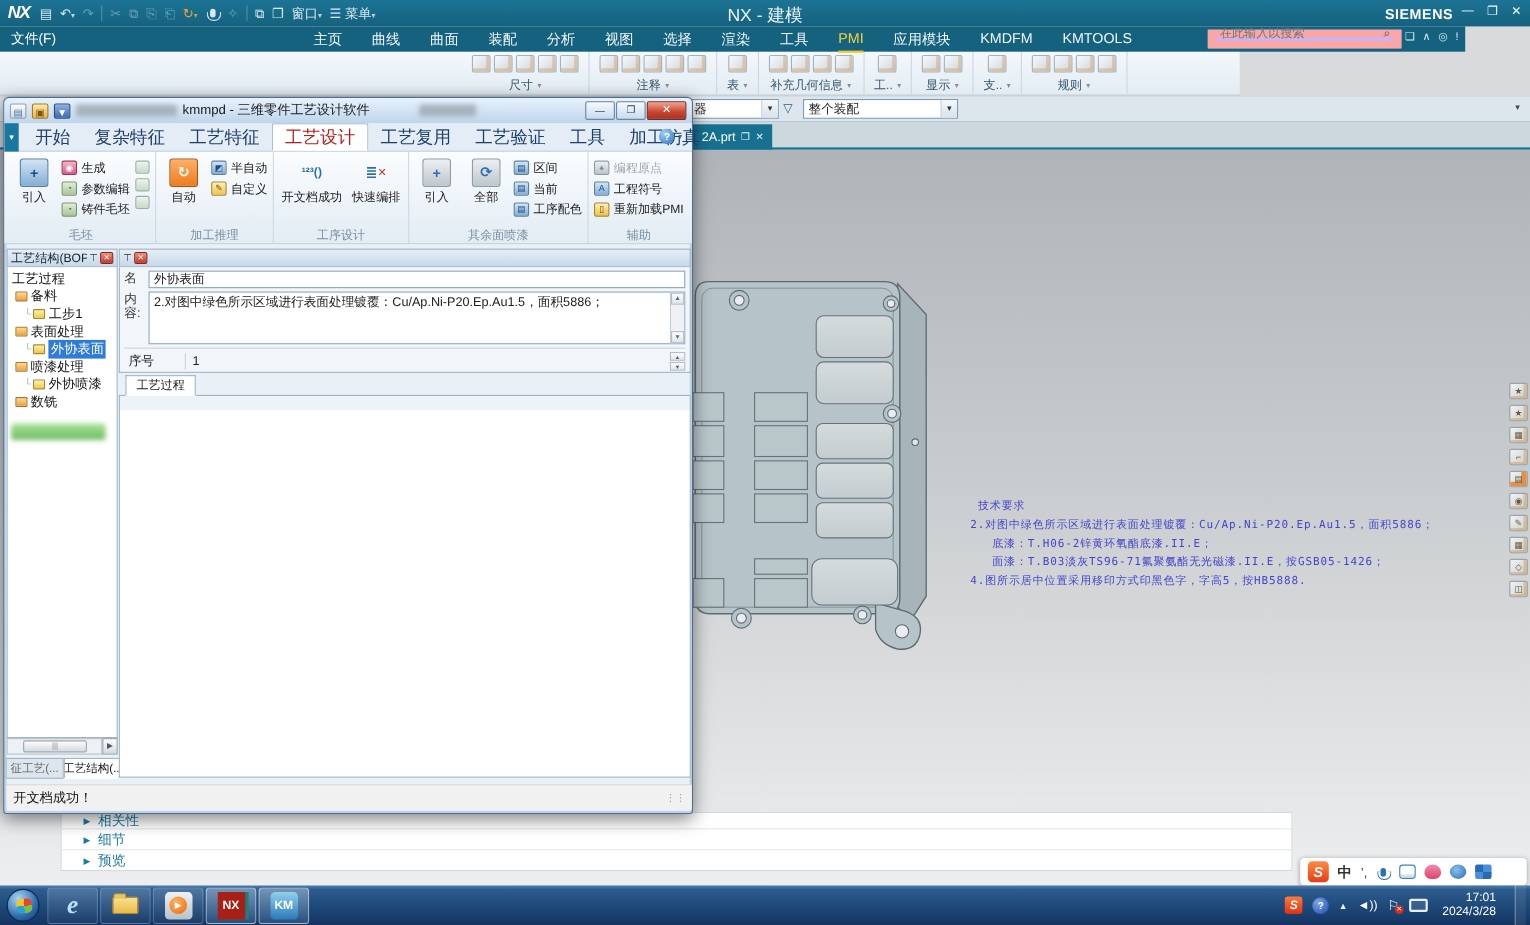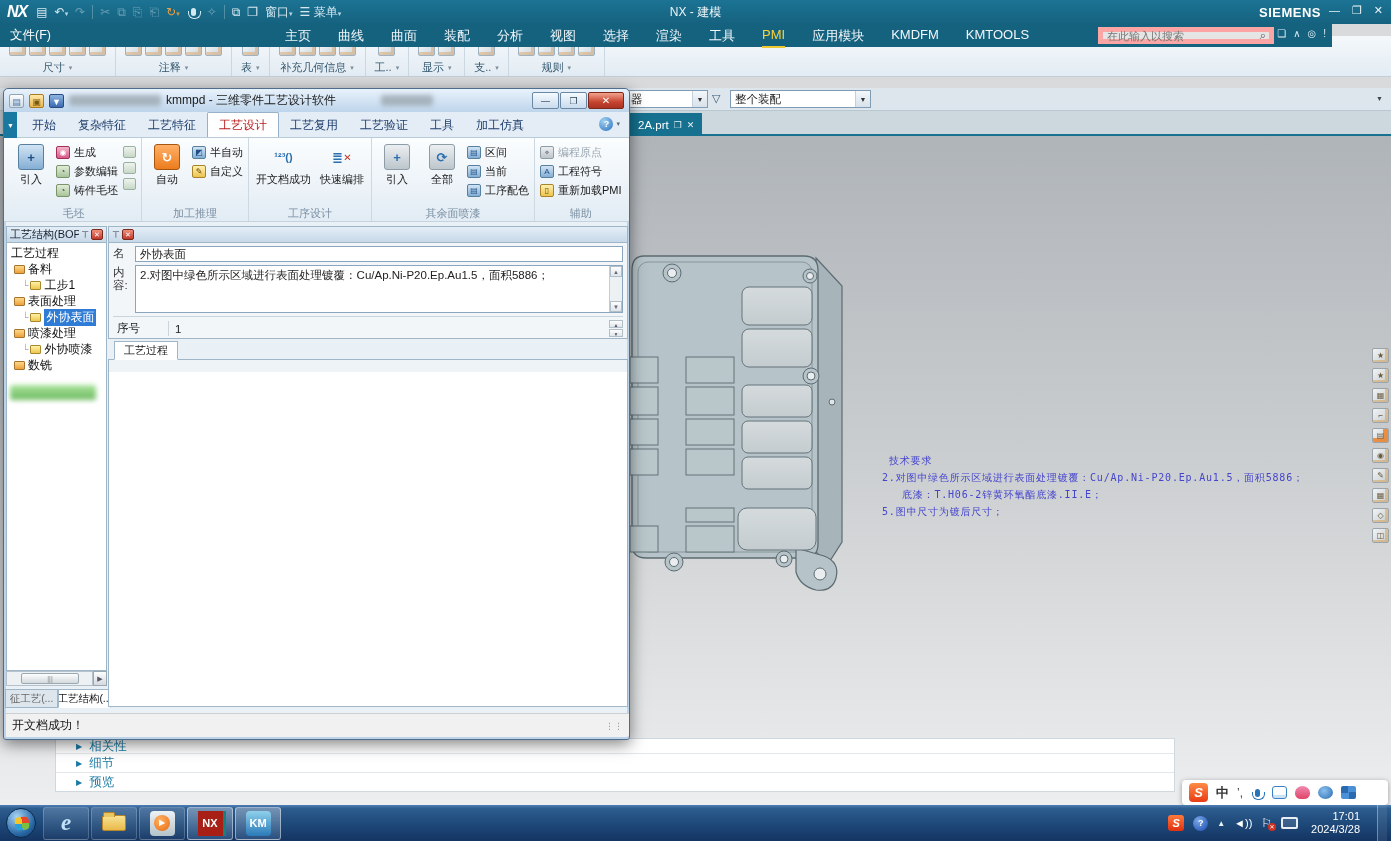--- a/index.html
+++ b/index.html
@@ -8,35 +8,35 @@
 
 .titlebar{position:absolute;left:0;top:0;width:1391px;height:24px;background:linear-gradient(#1c7394,#15627f);color:#fff;display:flex;align-items:center;z-index:5}
 .nxlogo{font-weight:bold;font-style:italic;font-size:16px;padding:0 9px 0 7px;letter-spacing:-1px}
 .qa{display:flex;align-items:center;gap:7px;font-size:12px;color:#d6e8f0}
 .qa span{cursor:default}
 .qa .dim{opacity:.4}
 .qa .sep{width:1px;height:14px;background:rgba(255,255,255,.25)}
 .car{font-size:7px;opacity:.85}
 .micico{--c:#d6e8f0;display:inline-block;width:5px;height:8px;background:var(--c);border-radius:3px;position:relative;margin:0 4px}
 .micico::after{content:"";position:absolute;left:-3px;top:3px;width:11px;height:7px;border:1px solid var(--c);border-top:none;border-radius:0 0 6px 6px}
-.tbtitle{position:absolute;left:0;right:0;top:4px;text-align:center;font-size:12px;color:#ecf5f9;pointer-events:none}
+.tbtitle{position:absolute;left:0;right:0;top:4px;text-align:center;font-size:16px;color:#ecf5f9;pointer-events:none}
 .brand{position:absolute;right:70px;top:5px;font-weight:bold;font-size:13px;letter-spacing:.5px}
 .winctl{position:absolute;right:8px;top:4px;display:flex;gap:12px;font-size:11px;color:#eaf3f8}
 
 .menubar{position:absolute;left:0;top:24px;width:1332px;height:23px;background:#15627f;z-index:5}
 .mfile{position:absolute;left:10px;top:3px;color:#fff;font-size:12.5px}
 .mtabs{position:absolute;left:285px;top:3px;display:flex;gap:27px;color:#f1f6f9;font-size:13px}
 .mtabs .mt{padding-bottom:3px}
 .mtabs .active{color:#f6d23d;border-bottom:2px solid #f0c830}
-.searchw{position:absolute;right:58px;top:3px;width:176px;height:17px;background:#e5e5e5;border:5px solid #fca5a5;display:flex;align-items:center}
+.searchw{position:absolute;right:58px;top:3px;width:176px;height:17px;background:#c4b5fd;border:7px solid #fca5a5;display:flex;align-items:flex-end}
 .searchw input{border:0;outline:0;flex:1;font-size:11px;color:#666;padding:0 4px;background:transparent;font-family:inherit}
 .mag{color:#555;font-size:11px;padding-right:3px}
 .afticons{position:absolute;right:6px;top:4px;display:flex;gap:7px;font-size:10px;color:#d9ebf2}
 
-.ribbon{position:absolute;left:0;top:36px;width:1391px;height:41px;background:linear-gradient(#f4f8fb,#e3ecf3);border-bottom:1px solid #c2cfd8;display:flex;z-index:4}
+.ribbon{position:absolute;left:0;top:46px;width:1127px;height:41px;background:linear-gradient(#f4f8fb,#e3ecf3);border-bottom:1px solid #c2cfd8;display:flex;padding-left:420px;z-index:4}
 .rgroup{display:flex;flex-direction:column;align-items:center;justify-content:space-between;padding:4px 9px 1px;border-right:1px solid #ccd8e0}
 .ricons{display:flex;gap:3px}
 .ricon{width:17px;height:16px;border:1px solid #9fb2bf;border-radius:2px;background:linear-gradient(135deg,#f7f9fa,#ccd7de);box-shadow:inset -3px -3px 0 rgba(222,138,52,.35)}
 .rlabel{font-size:11px;color:#33576e;display:flex;gap:4px;align-items:center;white-space:nowrap}
 .rlabel .car{color:#6b7f8d}
 
 .selbar{position:absolute;left:0;top:88px;width:1391px;height:23px;background:#dde6ec;border-bottom:1px solid #b9c7d1;z-index:4}
 .combo{position:absolute;top:2px;height:18px;background:#fff;border:1px solid #7f9cb4;display:flex;align-items:center;font-size:11.5px;color:#222}
 .combo .val{flex:1;padding:0 4px;white-space:nowrap;overflow:hidden}
 .combo .drop{width:15px;height:100%;border-left:1px solid #c3cfd9;display:flex;align-items:center;justify-content:center;font-size:7px;color:#333;background:linear-gradient(#f3f7fa,#d8e2ea)}
@@ -68,21 +68,21 @@
 .dtitle{height:23px;display:flex;align-items:center;gap:5px;padding:0 5px;background:linear-gradient(#e8f2fc,#bed5eb);border-radius:5px 5px 0 0;font-size:12px;color:#1a1a1a}
 .dico{width:15px;height:14px;border-radius:2px;font-size:9px;text-align:center;line-height:14px;color:#fff}
 .dico.new{background:linear-gradient(#fdfdfd,#cfdae2);border:1px solid #8fa4b4;color:#4a7ab0}
 .dico.open{background:linear-gradient(#ffe9a8,#e8b44c);border:1px solid #a87c22;color:#7a5a12}
 .dico.save{background:linear-gradient(#8fb4e0,#3a6ab0);border:1px solid #2a4a80}
 .blurb{height:11px;border-radius:2px;background:#97a3ab;filter:blur(2.5px);opacity:.75}
 .dbtns{margin-left:auto;display:flex;gap:1px}
 .dbtn{width:27px;height:17px;border:1px solid #6c87a3;border-radius:2px;background:linear-gradient(#f5fafd,#c9dbee);font-size:9px;display:flex;align-items:center;justify-content:center;color:#2a3c50}
 .dbtn.close{width:36px;background:linear-gradient(#f2a38e,#c64430 60%,#a93322);color:#fff;border-color:#7e281a;font-size:10px;font-weight:bold}
 .dtabs{position:relative;height:26px;background:#e4edf5;border-bottom:1px solid #b9cbd9;display:flex;align-items:flex-end;padding-left:17px}
-.dtab{height:23px;display:flex;align-items:center;padding:0 11px;font-size:12px;color:#1e3e6e;white-space:nowrap}
+.dtab{height:23px;display:flex;align-items:center;padding:0 11px;font-size:16px;color:#1e3e6e;white-space:nowrap}
 .dtab.active{background:#fff;border:1px solid #97b2c8;border-bottom:none;border-radius:2px 2px 0 0;height:25px;color:#b91c1c}
 .ddrop{position:absolute;left:0;top:0;width:13px;height:26px;background:#1878a0;color:#fff;font-size:7px;display:flex;align-items:center;justify-content:center}
 .dhelp{position:absolute;right:9px;top:5px;display:flex;align-items:center;gap:3px}
 .qmark{width:14px;height:14px;border-radius:50%;background:radial-gradient(circle at 35% 30%,#9fd0f0,#2a72c0);color:#fff;font-size:9px;font-weight:bold;text-align:center;line-height:14px}
 .dribbon{position:relative;height:84px;background:linear-gradient(#fbfdfe,#e2ecf4);border-bottom:1px solid #c5d3de;display:flex;padding-left:2px}
 .dgroup{display:flex;flex-direction:column;border-right:1px solid #ccd9e3;padding:2px 5px 0}
 .dgcontent{flex:1;display:flex;gap:5px}
 .glabel{height:15px;text-align:center;font-size:11px;color:#7b90a4;white-space:nowrap}
 .bigbtn{min-width:40px;display:flex;flex-direction:column;align-items:center;gap:2px;padding:4px 2px 0;font-size:11px;color:#1a1a1a;white-space:nowrap}
 .bico{width:26px;height:26px;border-radius:3px;display:flex;align-items:center;justify-content:center;font-size:13px;font-weight:bold}
@@ -396,21 +396,22 @@
     <circle cx="156" cy="313" r="8" fill="#b6c4c9" stroke="#5d6b72"></circle>
       <circle cx="156" cy="313" r="4" fill="#e9edef" stroke="#5d6b72"></circle>
     <circle cx="192" cy="328" r="6" fill="#e9edef" stroke="#5d6b72"></circle>
     <circle cx="204" cy="156" r="3" fill="#dfe4e6" stroke="#5d6b72"></circle>
   </svg>
 
   <div class="techreq">
     <div class="tt">技术要求</div>
     <div>2.对图中绿色所示区域进行表面处理镀覆：Cu/Ap.Ni-P20.Ep.Au1.5，面积5886；</div>
     <div class="indent">底漆：T.H06-2锌黄环氧酯底漆.II.E；</div>
-    <div>5.图中尺寸为镀后尺寸；</div>
+    <div class="indent">面漆：T.B03淡灰TS96-71氟聚氨酯无光磁漆.II.E，按GSB05-1426；</div>
+    <div>4.图所示居中位置采用移印方式印黑色字，字高5，按HB5888.</div>
   </div>
 
   <div class="yaxis">
     <div class="stem"></div>
     <div class="head"></div>
     <div class="lab">Y</div>
   </div>
 
   <div class="sidetools">
     <span class="stool">★</span>

